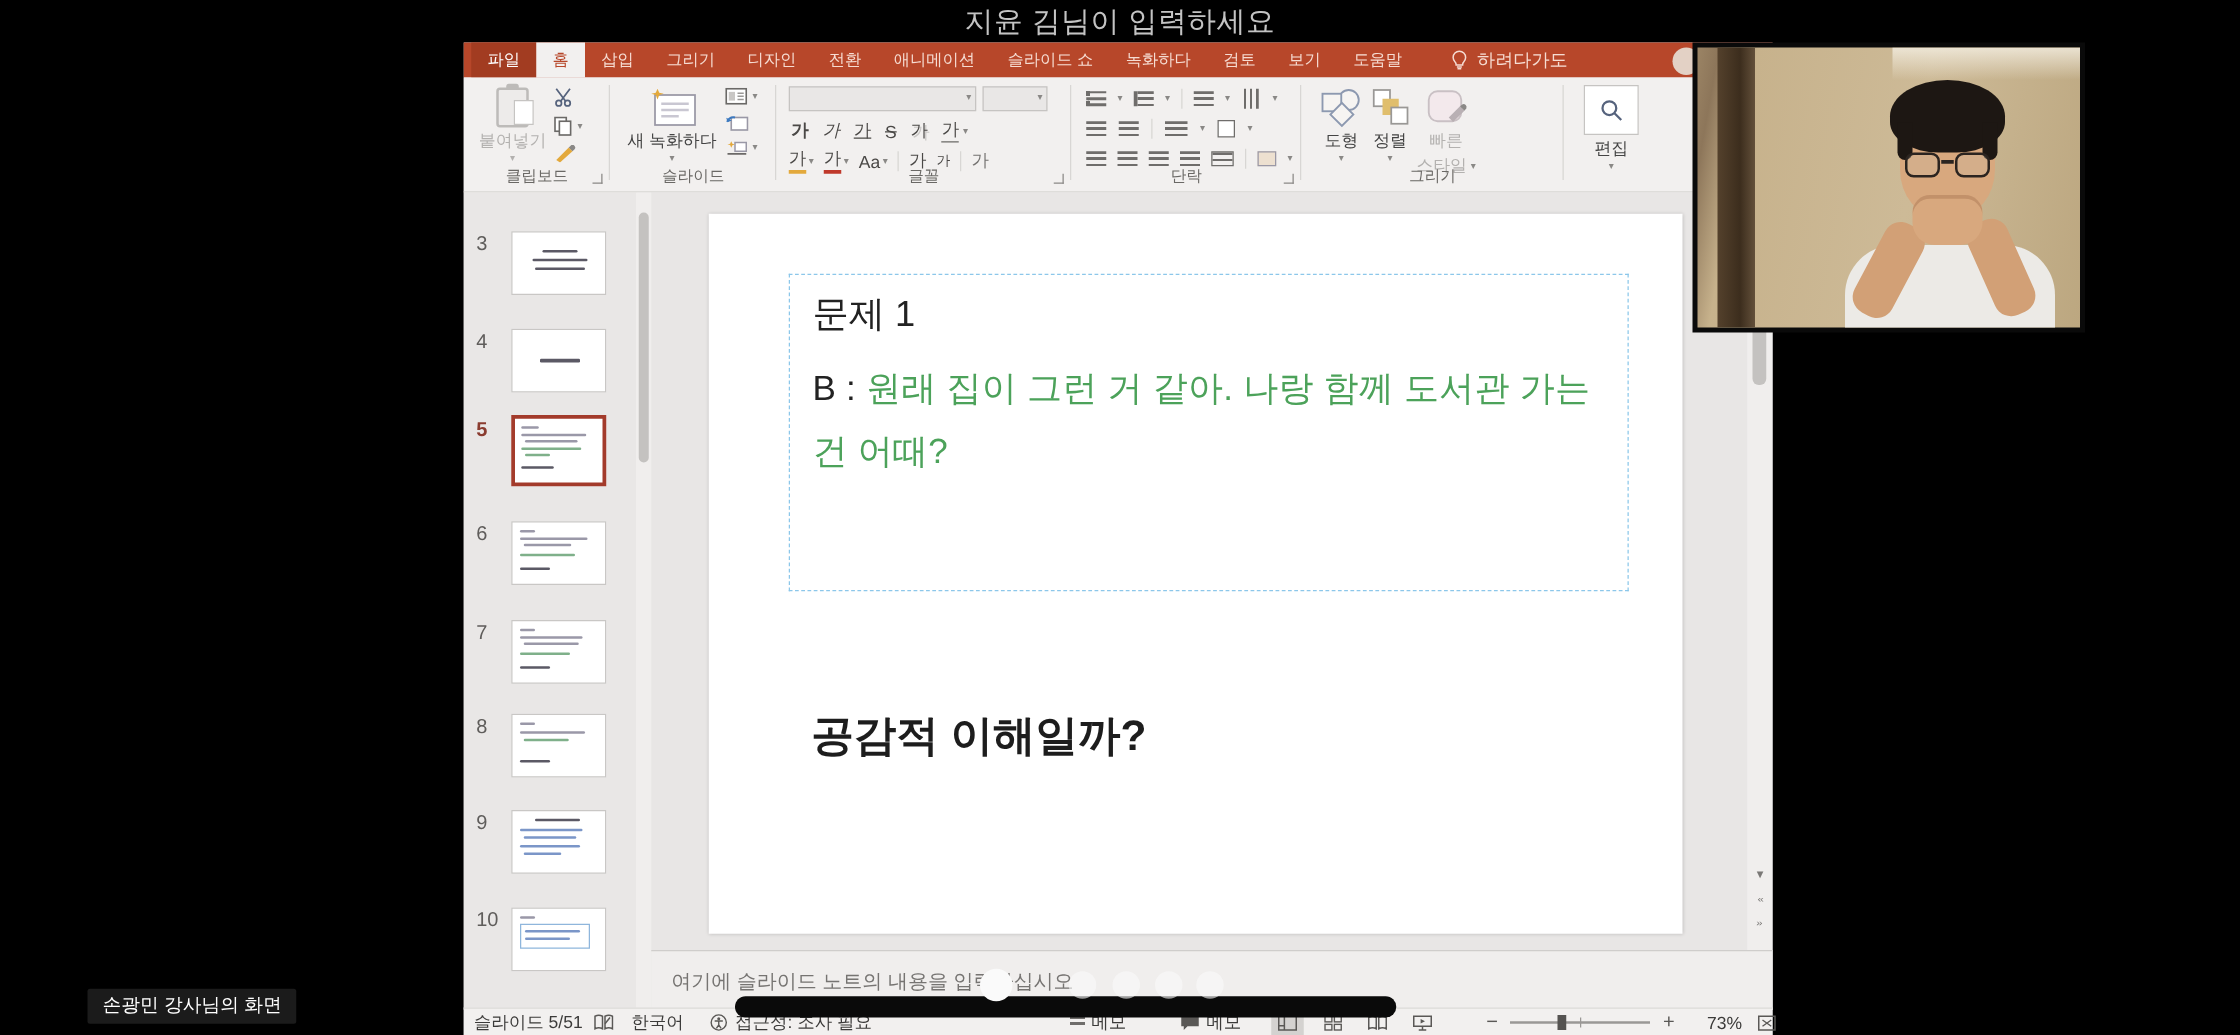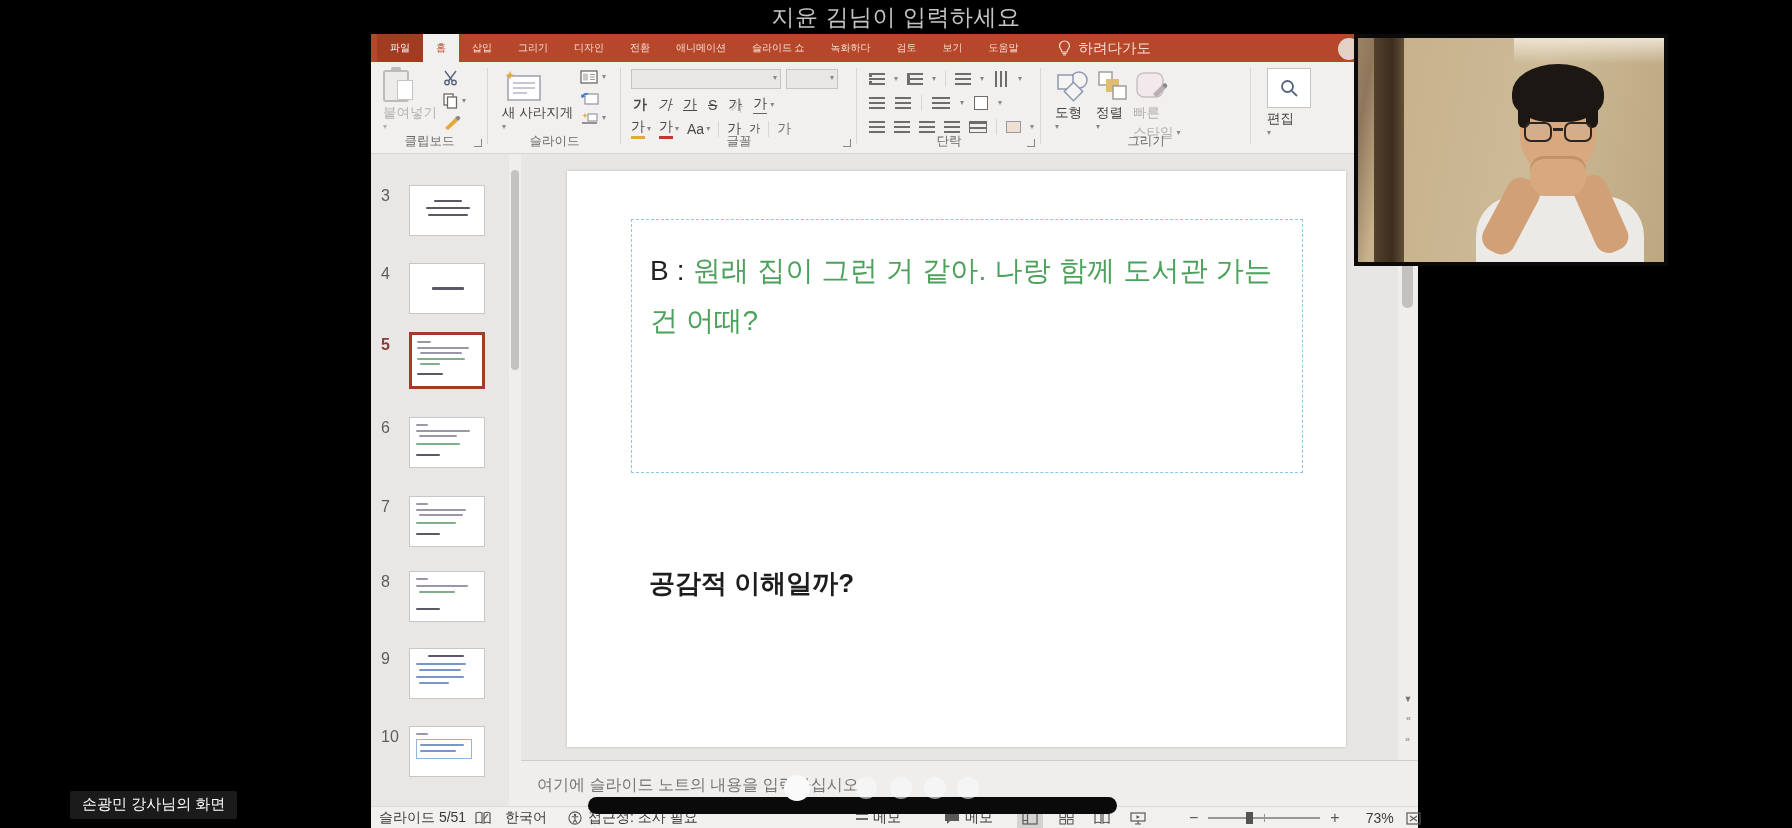--- a/index.html
+++ b/index.html
@@ -10,40 +10,40 @@
   
   #banner { left:0; top:0; width:1792px; height:34px; color:#c3c3c3;
     font-size:23px; text-align:center; line-height:34px; letter-spacing:0.5px; }
 
   
   #ppt { left:371px; top:34px; width:1047px; height:794px; background:#F2F0EF; }
 
   
   #tabbar { left:0; top:0; width:100%; height:28px; background:#B7472A;
     display:flex; align-items:stretch; padding-left:6px; }
-  .tab { color:#F6DCD2; font-size:10px; padding:0 13px; display:flex;
-    align-items:center; cursor:default;font-family:Liberation Serif, serif; }
+  .tab { color:#F6DCD2; font-size:13px; padding:0 13px; display:flex;
+    align-items:center; cursor:default; }
   .tab.file { background:#A23C21; color:#fff; }
   .tab.selected { background:#F2F0EF; color:#B7472A; }
   #tab-search { display:flex; align-items:center; gap:8px; color:#F6DCD2;
     font-size:14.5px; margin-left:26px; }
   #avatar-partial { right:58px; top:4px; width:22px; height:22px; border-radius:50%;
     background:#E8E0D6; opacity:.9; }
 
   
   #ribbon { left:0; top:28px; width:100%; height:92px; background:#F2F0EF;
     border-bottom:1px solid #D8D6D4; }
   .rgroup { position:absolute; top:0; height:92px; }
   .rsep { position:absolute; top:6px; width:1px; height:76px; background:#D8D6D4; }
   .rlabel { position:absolute; bottom:4px; left:0; right:0; text-align:center;
     font-size:12.5px; color:#6A6865; }
   .launcher { position:absolute; bottom:5px; right:4px; width:10px; height:10px; }
   .launcher:before { content:""; position:absolute; left:0; top:0; width:7px; height:7px;
     border-right:1.5px solid #8A8886; border-bottom:1.5px solid #8A8886; }
-  .bigbtn { display:flex; flex-direction:column; gap:2px;
+  .bigbtn { display:flex; flex-direction:column; align-items:center; gap:2px;
     color:#444; font-size:13.5px; }
   .caret { font-size:8px; color:#8A8886; line-height:6px; }
   .dis { color:#B3B1AF !important; }
   .glyph { font-size:14px; color:#4A4846; }
 
   
   .lines { width:16px; height:12px;
     background:repeating-linear-gradient(to bottom,#6F6D6B 0 2px,transparent 2px 5px); }
   .lines.short { width:12px; }
 
@@ -74,21 +74,21 @@
   #edit-area { left:150px; top:120px; width:877px; height:654px; background:#E8E6E5; }
   #canvas { left:46px; top:17px; width:779px; height:576px; background:#fff;
     box-shadow:0 0 3px rgba(0,0,0,.18); }
   #textbox { left:64px; top:48px; width:672px; height:254px;
     border:1px dashed #8CC7EA; padding:12px 18px; }
   #slide-title { font-size:29px; color:#222; }
   .slide-p { font-size:28px; color:#222; line-height:50px; margin-top:14px; letter-spacing:.2px; }
   .squiggle { text-decoration:underline; text-decoration-style:wavy;
     text-decoration-color:#E2472E; text-decoration-thickness:1px; text-underline-offset:7px; }
   .greentxt { color:#4CA25A; }
-  #slide-question { left:82px; top:395px; font-size:26px; font-weight:bold; color:#1d1d1d; }
+  #slide-question { left:82px; top:395px; font-size:34px; font-weight:bold; color:#1d1d1d; }
 
   
   #edit-scroll { left:1027px; top:120px; width:20px; height:654px; background:#F0EEED; }
   .scr-el { position:absolute; left:0; width:20px; height:18px; text-align:center;
     font-size:9px; color:#7A7876; line-height:18px; }
   #edit-scroll .thumbbar { position:absolute; left:4px; width:11px; background:#C4C2C0; border-radius:5px; }
   .dblchev { display:block; transform:scaleY(0.8); letter-spacing:-1px; }
 
   
   #notes { left:150px; top:726px; width:897px; height:48px; background:#F0EEED;
@@ -213,21 +213,21 @@
     </div>
 
     <div class="rgroup" style="left:117px;width:133px">
       <div class="abs" style="left:14px;top:8px">
         <div class="bigbtn">
           <svg width="40" height="32" viewBox="0 0 40 32">
             <rect x="6" y="6" width="32" height="24" fill="#fff" stroke="#9A98A6" stroke-width="1.4"></rect>
             <path d="M11 13h22M11 18h22M11 23h14" stroke="#C9C7D2" stroke-width="2"></path>
             <path d="M8 1l1.4 3.2L13 5l-3.6 1L8 9.5 6.6 6 3 5l3.6-.8z" fill="#E3A93C"></path>
           </svg>
-          <span>새 사라지게</span>
+          <span>새 녹화하다</span>
           <span class="caret">▾</span>
         </div>
       </div>
       <div class="abs" style="left:92px;top:8px;display:flex;flex-direction:column;gap:6px">
         <span style="display:flex;gap:4px;align-items:center">
           <svg width="18" height="14" viewBox="0 0 18 14">
             <rect x="1" y="1" width="16" height="12" fill="#fff" stroke="#6B6967" stroke-width="1.3"></rect>
             <rect x="3" y="3.5" width="5" height="7" fill="#C9C7C5"></rect>
             <path d="M10 4.5h5M10 7h5M10 9.5h5" stroke="#9A9896" stroke-width="1.2"></path>
           </svg>
@@ -446,20 +446,21 @@
       <span class="tline b" style="left:10px;top:23px;width:36px"></span>
     </div>
   </div>
   <div id="thumb-scroll" class="abs">
     <span class="thumbbar" style="top:16px;height:200px"></span>
   </div>
 
   <div id="edit-area" class="abs">
     <div id="canvas" class="abs">
       <div id="textbox" class="abs">
+        <div id="slide-title">문제 1</div>
         <div class="slide-p"><span>B : </span><span class="greentxt">원래 집이 그런 거 같아. 나랑 함께 도서관 가는 건 어때?</span></div>
       </div>
       <div id="slide-question" class="abs">공감적 이해일까?</div>
     </div>
   </div>
 
   <div id="edit-scroll" class="abs">
     <span class="scr-el" style="top:2px">▲</span>
     <span class="thumbbar" style="top:24px;height:130px"></span>
     <span class="scr-el" style="top:536px">▼</span>

